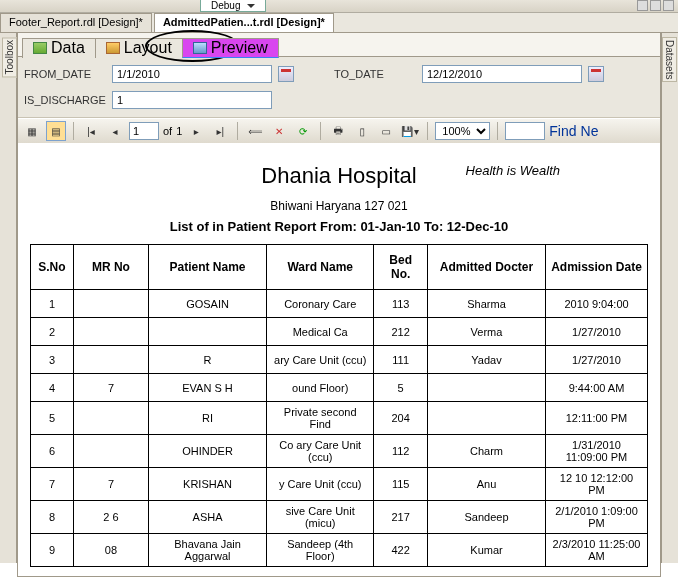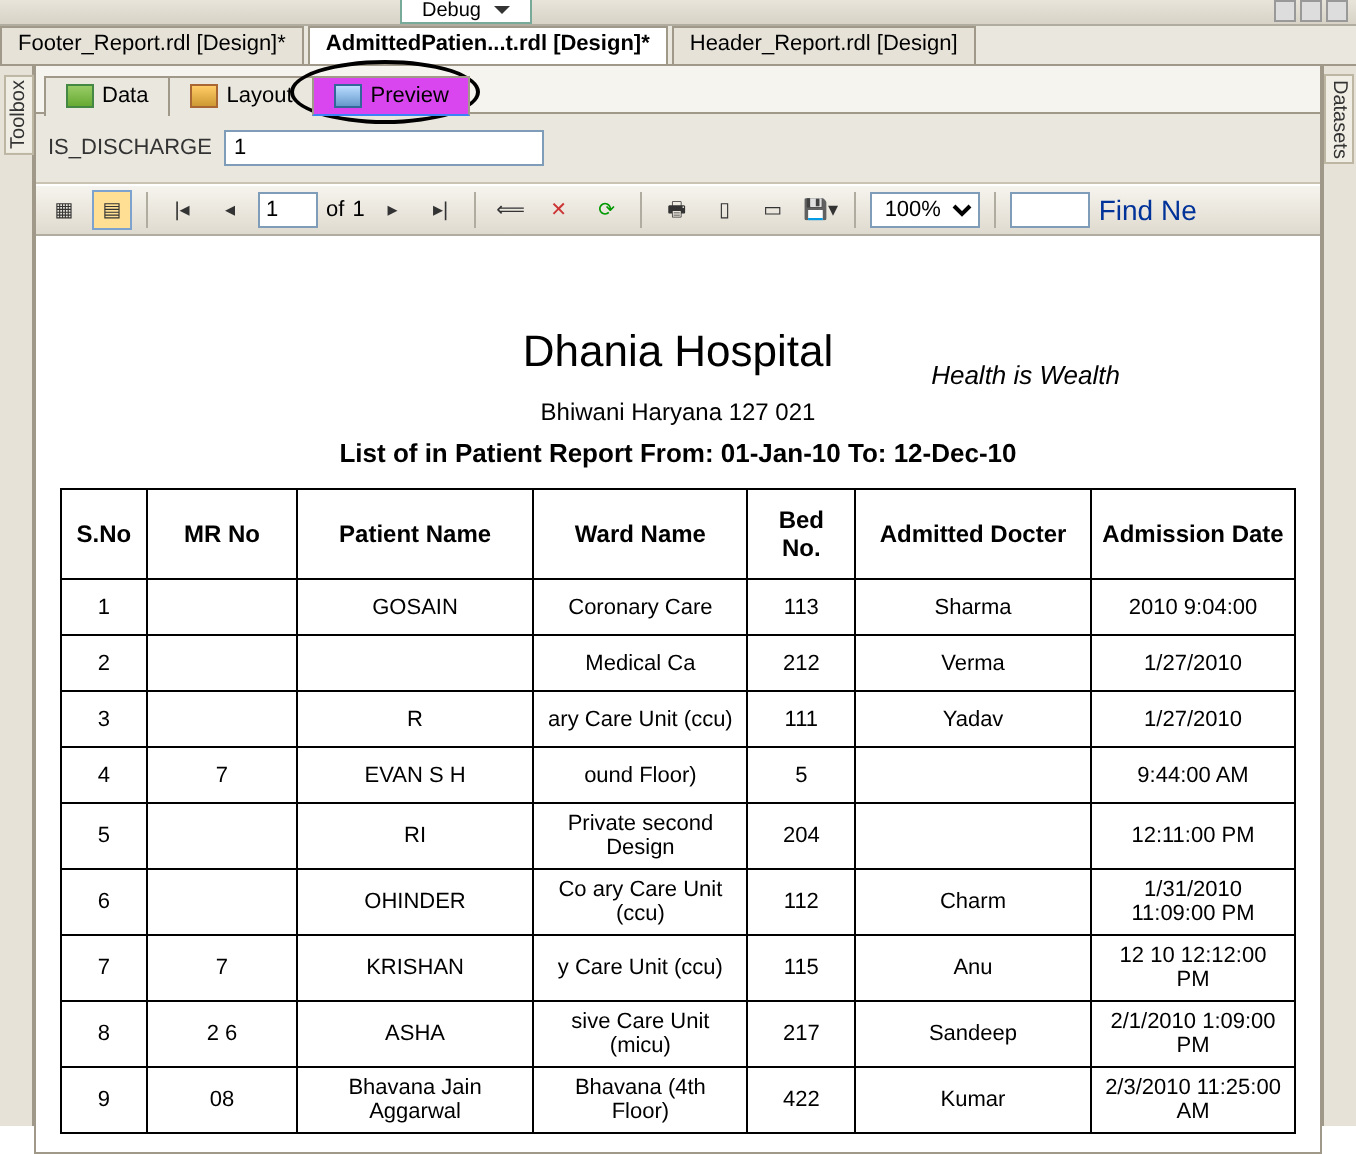--- a/index.html
+++ b/index.html
@@ -22,21 +22,21 @@
   .leftvert .vt { writing-mode: vertical-rl; transform: rotate(180deg); font-size:10px; color:#333; margin:4px 0 12px 2px; padding:2px 1px; border:1px solid #bcb6a3; background:#f0ede4; }
 
   
   .rightvert { position:absolute; right:0; top:33px; width:17px; height:530px; background:#e6e2d8; border-left:1px solid #a0998a; }
   .rightvert .vt { writing-mode: vertical-rl; font-size:10px; color:#333; margin-top:4px; padding:2px 1px; border:1px solid #bcb6a3; background:#f0ede4; }
 
   .mainarea { position:absolute; left:17px; right:17px; top:33px; bottom:0; background:#fff; border:1px solid #a0998a; border-top:none; }
 
   
   .subtabs { display:flex; align-items:center; height:24px; border-bottom:1px solid #a0998a; background:#f6f4ee; padding-left:4px; }
-  .subtab { display:flex; align-items:center; gap:4px; padding:2px 10px; border:1px solid #a0998a; border-bottom:none; background:#eae7de; font-size:11px; margin-right:-1px; height:20px; position:relative; top:3px; }
+  .subtab { display:flex; align-items:center; gap:4px; padding:2px 10px; border:1px solid #a0998a; border-bottom:none; background:#eae7de; font-size:16px; margin-right:-1px; height:20px; position:relative; top:3px; }
   .subtab.active { background:#d946ef; border-bottom:1px solid #3b82f6; z-index:2; }
   .subtab .ico { width:14px; height:12px; display:inline-block; }
   .ico-data { background: linear-gradient(#9c6,#6a3); border:1px solid #484; }
   .ico-layout { background: linear-gradient(#fc6,#c93); border:1px solid #a63; }
   .ico-preview { background: linear-gradient(#bdf,#69c); border:1px solid #369; }
 
   
   .oval { position:absolute; left:145px; top:30px; width:95px; height:32px; border:2px solid #000; border-radius:50%; pointer-events:none; }
 
   
@@ -54,21 +54,21 @@
   .tbtn { width:20px; height:20px; display:flex; align-items:center; justify-content:center; border:1px solid transparent; font-size:10px; color:#333; }
   .tbtn.toggle { border:1px solid #7da2ce; background:#ffdf94; }
   .pagenum { width:30px; height:18px; border:1px solid #7f9db9; font-size:11px; background:#fff; padding:0 3px; }
   .zoom { height:18px; border:1px solid #7f9db9; background:#fff; font-size:11px; padding:0 2px; }
   .findbox { width:40px; height:18px; border:1px solid #7f9db9; background:#fff; font-size:11px; padding:0 3px; }
   .link { color:#003399; font-size:14px; }
 
   
   .reportbody { position:absolute; top:110px; left:0; right:0; bottom:0; overflow:auto; padding:20px 12px; background:#fff; }
   .rtitle { text-align:center; font-family: Liberation Sans, sans-serif; font-size:22px; margin-bottom:4px; }
-  .rslogan { text-align:center; position:absolute; right:100px; top:37px; font-style:italic; font-size:13px; }
+  .rslogan { text-align:center; position:absolute; right:100px; top:20px; font-style:italic; font-size:13px; }
   .raddr { text-align:center; font-size:12px; margin:10px 0 6px; }
   .rhead { text-align:center; font-weight:bold; font-size:13px; margin:6px 0 10px; }
 
   table.grid { border-collapse:collapse; width:100%; font-size:11px; }
   table.grid th, table.grid td { border:1px solid #000; padding:4px 6px; text-align:center; vertical-align:middle; }
   table.grid th { font-weight:bold; font-size:12px; padding:8px 4px; }
   table.grid td { height:28px; }
   .col-sno { width:40px;margin-left:17px; }
   .col-mrno { width:70px; }
   .col-pname { width:110px; }
@@ -91,21 +91,20 @@
   <div class="rightbtns">
     <span class="btn"></span>
     <span class="btn"></span>
     <span class="btn"></span>
   </div>
 </div>
 
 <div class="doctabs">
   <div class="doctab">Footer_Report.rdl [Design]*</div>
   <div class="doctab active">AdmittedPatien...t.rdl [Design]*</div>
-  <div class="doctab">Header_Report.rdl [Design]</div>
 </div>
 
 <div class="leftvert">
   <div class="vt">Toolbox</div>
 </div>
 
 <div class="rightvert">
   <div class="vt">Datasets</div>
 </div>
 
@@ -120,20 +119,29 @@
       <span class="ico ico-layout"></span>
       <span>Layout</span>
     </div>
     <div class="subtab active">
       <span class="ico ico-preview"></span>
       <span>Preview</span>
     </div>
   </div>
 
   <div class="parambar">
+    <div class="paramrow">
+      <label>FROM_DATE</label>
+      <input value="1/1/2010" style="">
+      <span class="cal"></span>
+      <span class="gap"></span>
+      <label>TO_DATE</label>
+      <input value="12/12/2010" style="">
+      <span class="cal"></span>
+    </div>
     <div class="paramrow">
       <label>IS_DISCHARGE</label>
       <input value="1" style="">
     </div>
   </div>
 
   <div class="rtoolbar">
     <span class="tbtn">▦</span>
     <span class="tbtn toggle">▤</span>
     <span class="sep"></span>
@@ -215,21 +223,21 @@
             <td>EVAN S   H</td>
             <td>ound Floor)</td>
             <td>5</td>
             <td></td>
             <td>9:44:00 AM</td>
           </tr>
           <tr>
             <td>5</td>
             <td></td>
             <td>RI</td>
-            <td>Private   second Design</td>
+            <td>Private   second Find</td>
             <td>204</td>
             <td></td>
             <td>12:11:00 PM</td>
           </tr>
           <tr>
             <td>6</td>
             <td></td>
             <td>OHINDER</td>
             <td>Co     ary Care Unit (ccu)</td>
             <td>112</td>
@@ -251,21 +259,21 @@
             <td>ASHA</td>
             <td>sive Care Unit (micu)</td>
             <td>217</td>
             <td>Sandeep</td>
             <td>2/1/2010 1:09:00 PM</td>
           </tr>
           <tr>
             <td>9</td>
             <td>08</td>
             <td>Bhavana Jain Aggarwal</td>
-            <td>Bhavana (4th Floor)</td>
+            <td>Sandeep (4th Floor)</td>
             <td>422</td>
             <td>Kumar</td>
             <td>2/3/2010 11:25:00 AM</td>
           </tr>
         </tbody>
     </table>
   </div>
 
 </div>
 

